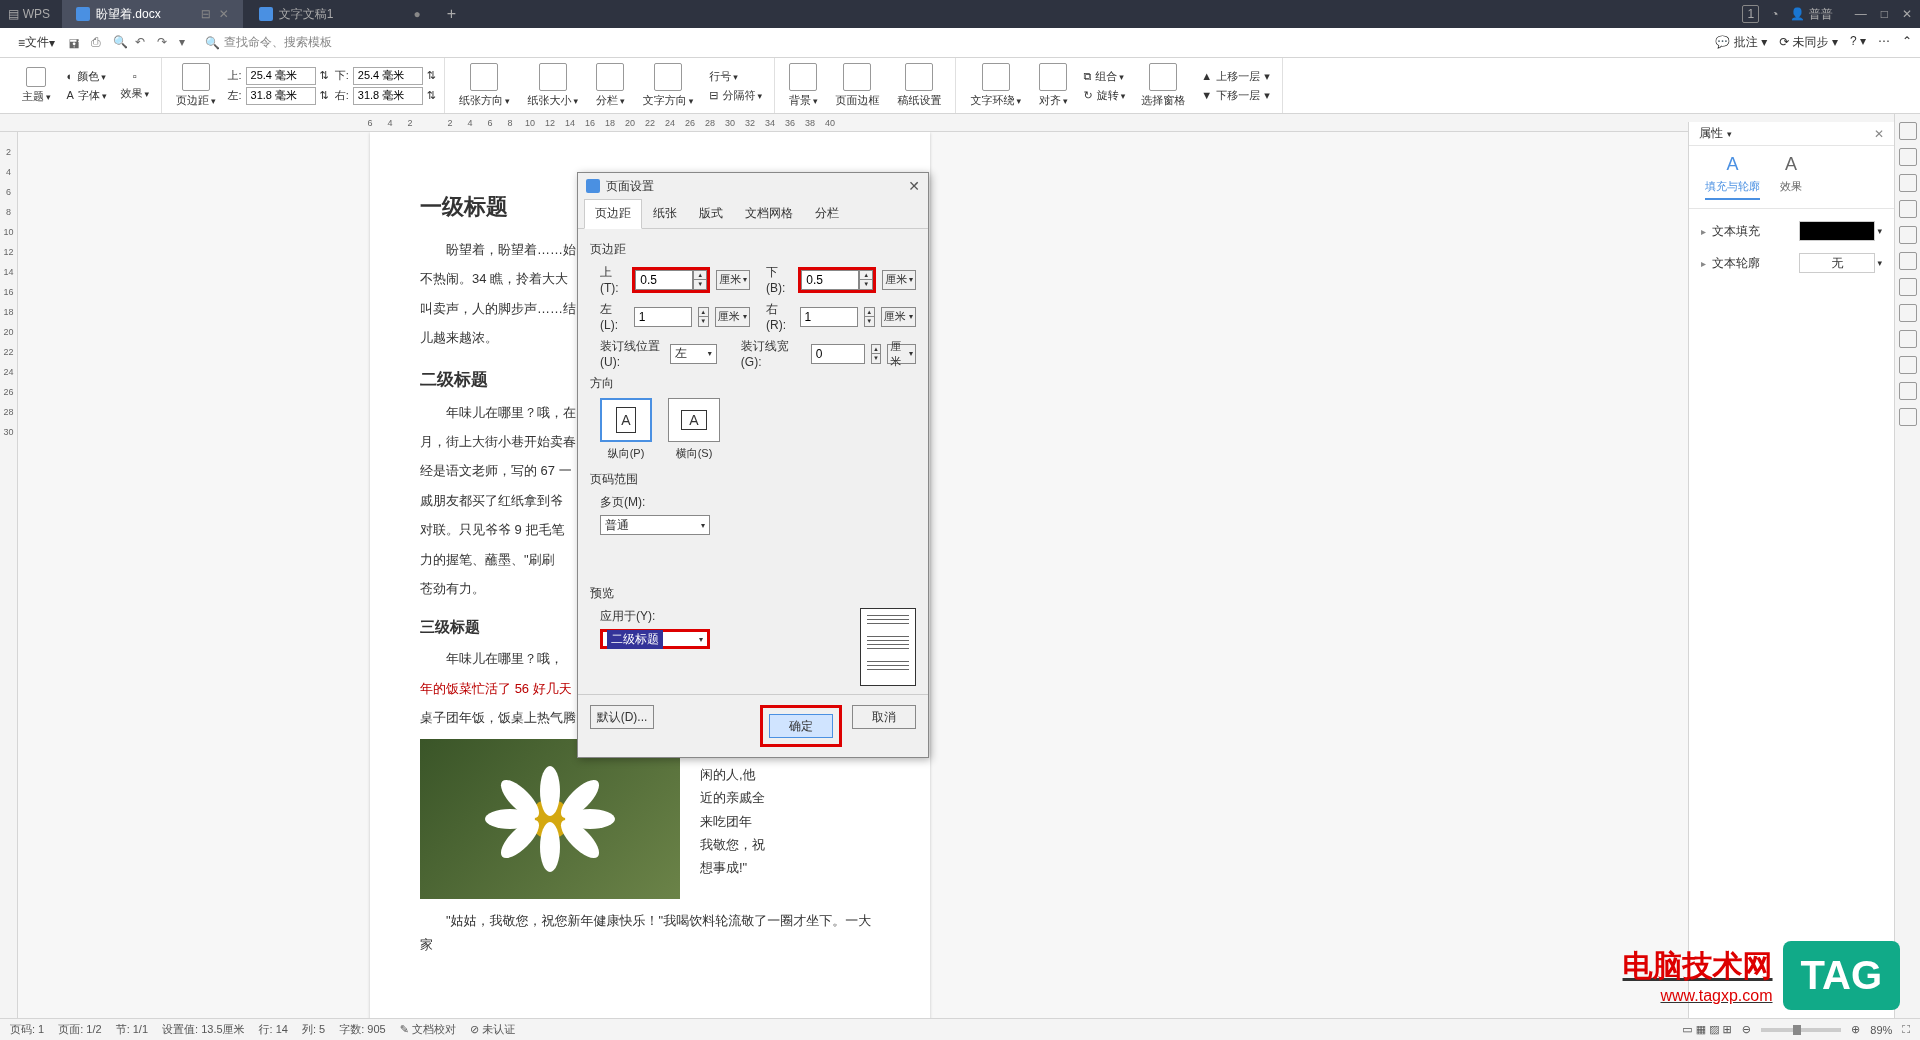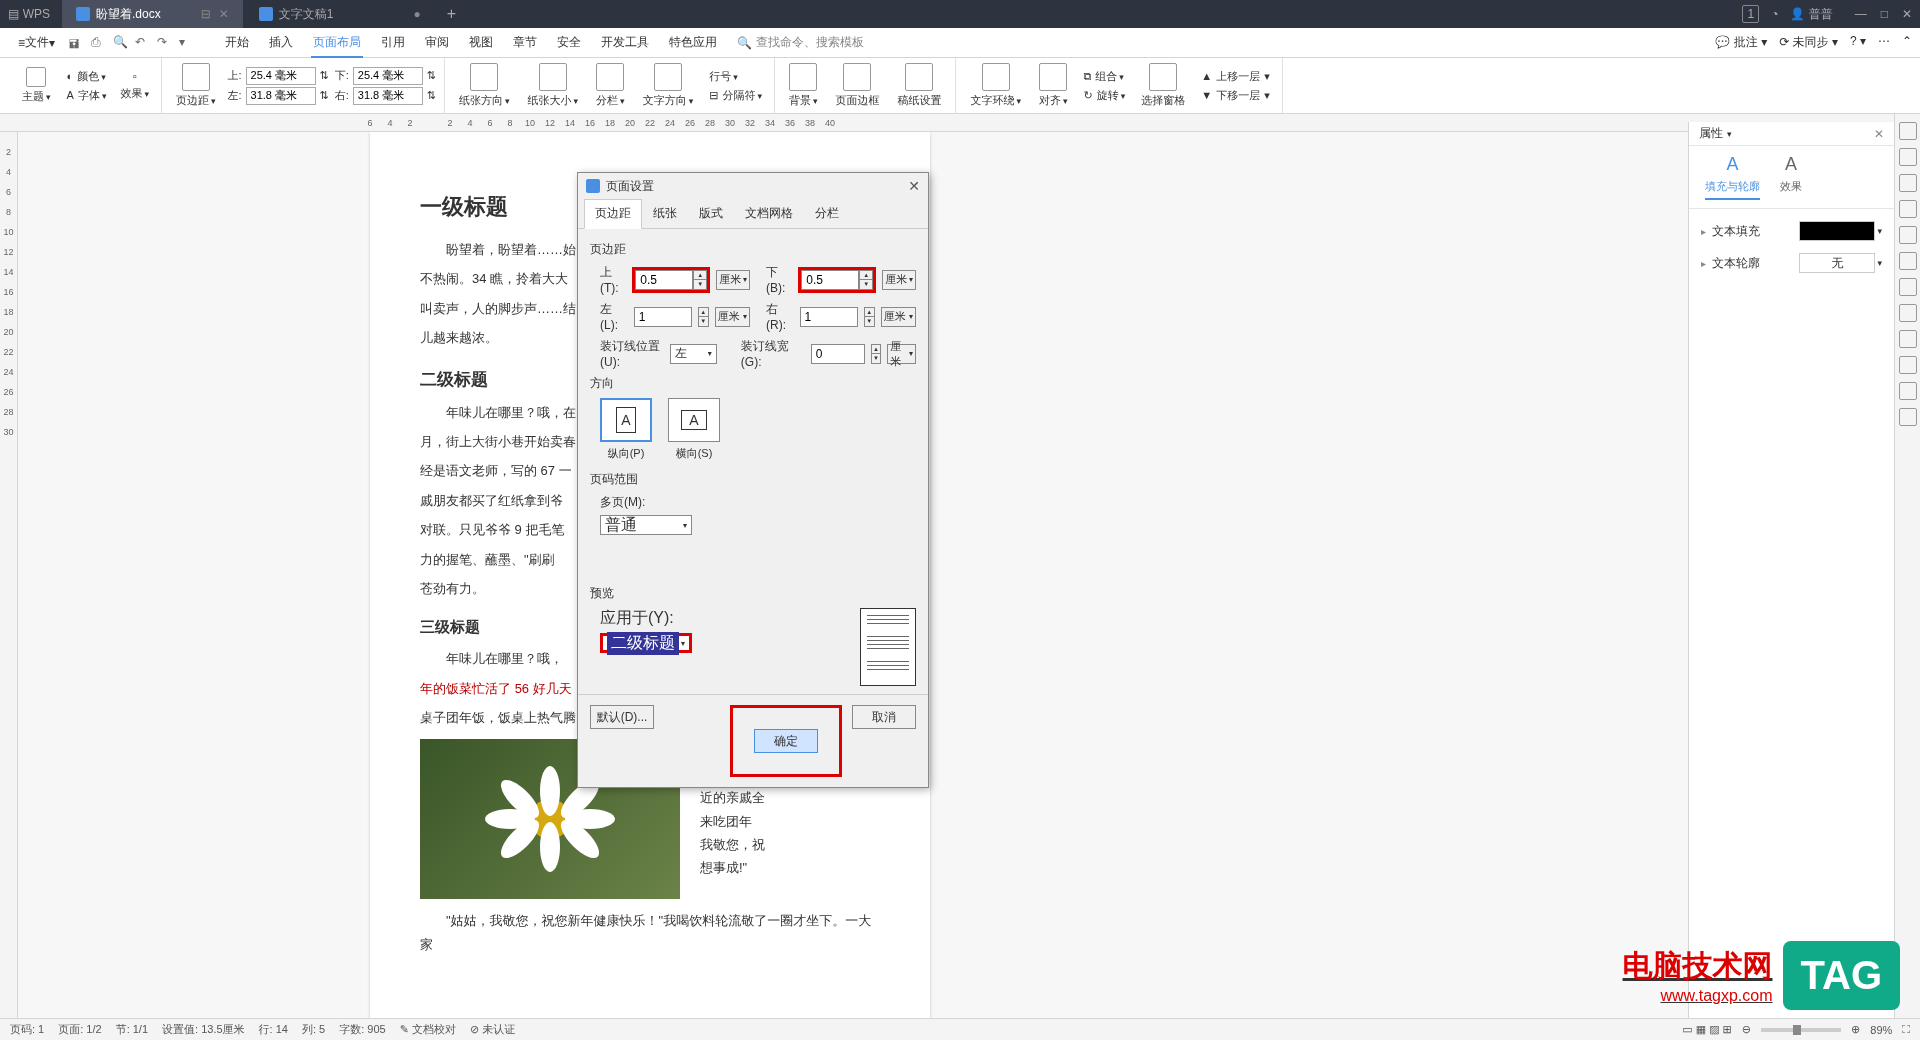--- a/index.html
+++ b/index.html
@@ -101,21 +101,21 @@
 .spinner div:last-child { border: none; }
 .unit-select { width: 44px; height: 20px; border: 1px solid #888; background: #f0f0f0; font-size: 11px; padding: 0 2px; display: flex; align-items: center; }
 .unit-select::after { content: '▾'; margin-left: auto; font-size: 8px; }
 .combo { width: 62px; height: 20px; border: 1px solid #888; background: #fff; font-size: 12px; padding: 0 4px; display: flex; align-items: center; }
 .combo::after { content: '▾'; margin-left: auto; font-size: 8px; }
 .orient-box { width: 52px; height: 44px; border: 1px solid #888; background: #fff; display: flex; flex-direction: column; align-items: center; justify-content: center; margin-bottom: 4px; }
 .orient-box.active { border: 2px solid #4a90e2; }
 .orient-icon-p { width: 20px; height: 26px; border: 1px solid #333; display: flex; align-items: center; justify-content: center; font-size: 14px; }
 .orient-icon-l { width: 26px; height: 20px; border: 1px solid #333; display: flex; align-items: center; justify-content: center; font-size: 14px; }
 .orient-label { font-size: 11px; margin-top: 4px; text-align: center; }
-.combo-wide { width: 92px; height: 20px; border: 1px solid #888; background: #fff; font-size: 16px; padding: 0 4px; display: flex; align-items: center; }
+.combo-wide { width: 110px; height: 20px; border: 1px solid #888; background: #fff; font-size: 12px; padding: 0 4px; display: flex; align-items: center; }
 .combo-wide::after { content: '▾'; margin-left: auto; font-size: 8px; }
 .preview-box { width: 56px; height: 78px; border: 1px solid #333; background: #fff; margin-left: auto; padding: 6px; display: flex; flex-direction: column; gap: 3px; }
 .preview-line { height: 1px; background: #666; }
 .dialog-buttons { display: flex; padding: 10px 12px; gap: 10px; border-top: 1px solid #ccc; }
 .dlg-btn { width: 64px; height: 24px; border: 1px solid #888; background: #f0f0f0; font-size: 12px; display: flex; align-items: center; justify-content: center; }
 .dlg-btn.primary { background: #d0e4ff; border: 1px solid #4a90e2; }
 .red-box { border: 3px solid #d00 !important; }
 
 
 .statusbar { position: absolute; left: 0; right: 0; bottom: 0; height: 22px; background: #f4f4f4; border-top: 1px solid #d5d5d5; display: flex; align-items: center; padding: 0 10px; font-size: 11px; color: #555; gap: 14px; }
@@ -159,32 +159,20 @@
 
 <div class="menubar">
   <div class="file-menu">≡ <span>文件</span> ▾</div>
   <div class="qat">
     <span class="qat-btn">🖬</span>
     <span class="qat-btn">⎙</span>
     <span class="qat-btn">🔍</span>
     <span class="qat-btn">↶</span>
     <span class="qat-btn">↷</span>
     <span class="qat-btn">▾</span>
-  </div>
-  <div class="menus">
-    <div class="menu-item">开始</div>
-    <div class="menu-item">插入</div>
-    <div class="menu-item active">页面布局</div>
-    <div class="menu-item">引用</div>
-    <div class="menu-item">审阅</div>
-    <div class="menu-item">视图</div>
-    <div class="menu-item">章节</div>
-    <div class="menu-item">安全</div>
-    <div class="menu-item">开发工具</div>
-    <div class="menu-item">特色应用</div>
   </div>
   <div class="search">
     <span>🔍</span>
     <span>查找命令、搜索模板</span>
   </div>
   <div class="menubar-right">
     <span>💬 <span>批注</span> ▾</span>
     <span>⟳ <span>未同步</span> ▾</span>
     <span>? ▾</span>
     <span>⋯</span>
@@ -549,21 +537,21 @@
     <div style="padding-left:10px">
       <div style="font-size:12px;margin-bottom:4px">多页(M):</div>
       <div class="combo-wide">
           <span>普通</span>
         </div>
     </div>
 
     <div class="section-label" style="margin-top:50px">预览</div>
     <div style="display:flex;padding-left:10px">
       <div>
-        <div style="font-size:16px;margin-bottom:4px">应用于(Y):</div>
+        <div style="font-size:12px;margin-bottom:4px">应用于(Y):</div>
         <div class="combo-wide red-box">
             <span style="background:#339;color:#fff;padding:1px 4px">二级标题</span>
           </div>
       </div>
       <div class="preview-box">
         <div class="preview-line"></div>
           <div class="preview-line"></div>
           <div class="preview-line"></div>
           <div style="height:6px"></div>
           <div class="preview-line"></div>
@@ -573,21 +561,21 @@
           <div style="height:6px"></div>
           <div class="preview-line"></div>
           <div class="preview-line"></div>
           <div class="preview-line"></div>
       </div>
     </div>
   </div>
   <div class="dialog-buttons">
     <div class="dlg-btn">默认(D)...</div>
     <div style="flex:1"></div>
-    <span class="red-box" style="padding:21px">
+    <span class="red-box" style="padding:6px">
         <div class="dlg-btn primary">确定</div>
       </span>
     <div class="dlg-btn">取消</div>
   </div>
 </div>
 
 <div class="statusbar">
   <span>页码: 1</span>
   <span>页面: 1/2</span>
   <span>节: 1/1</span>

